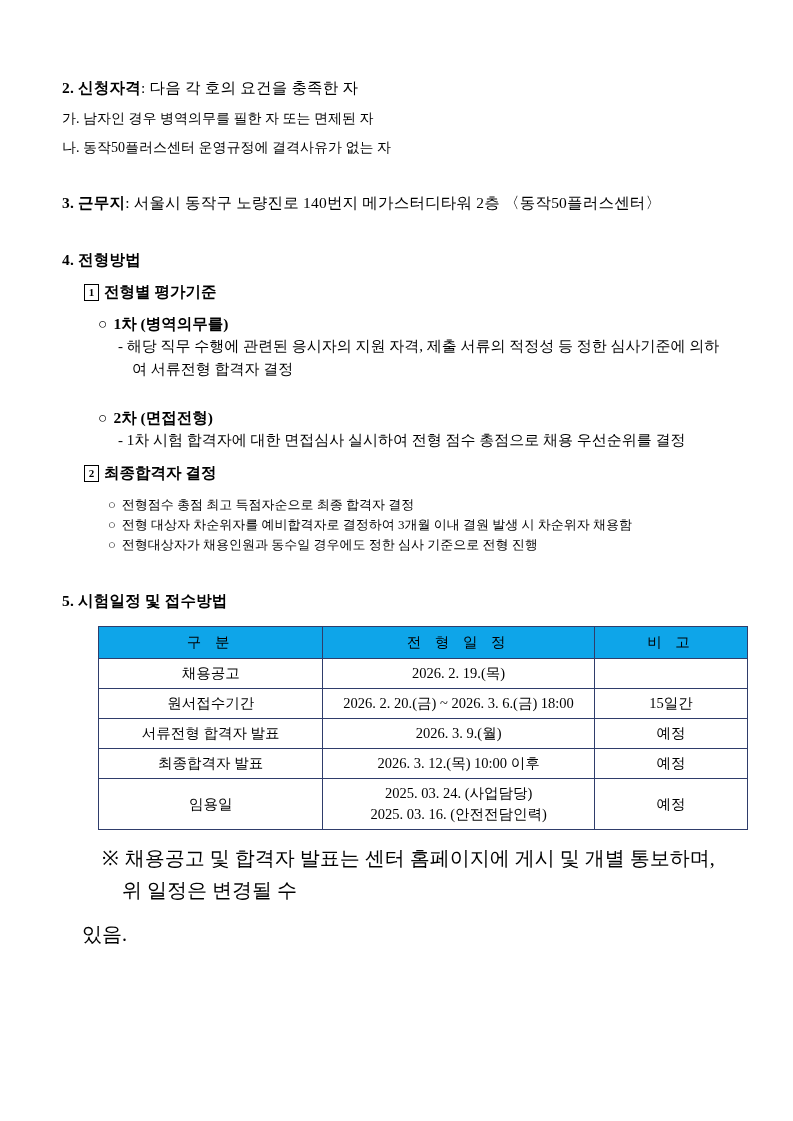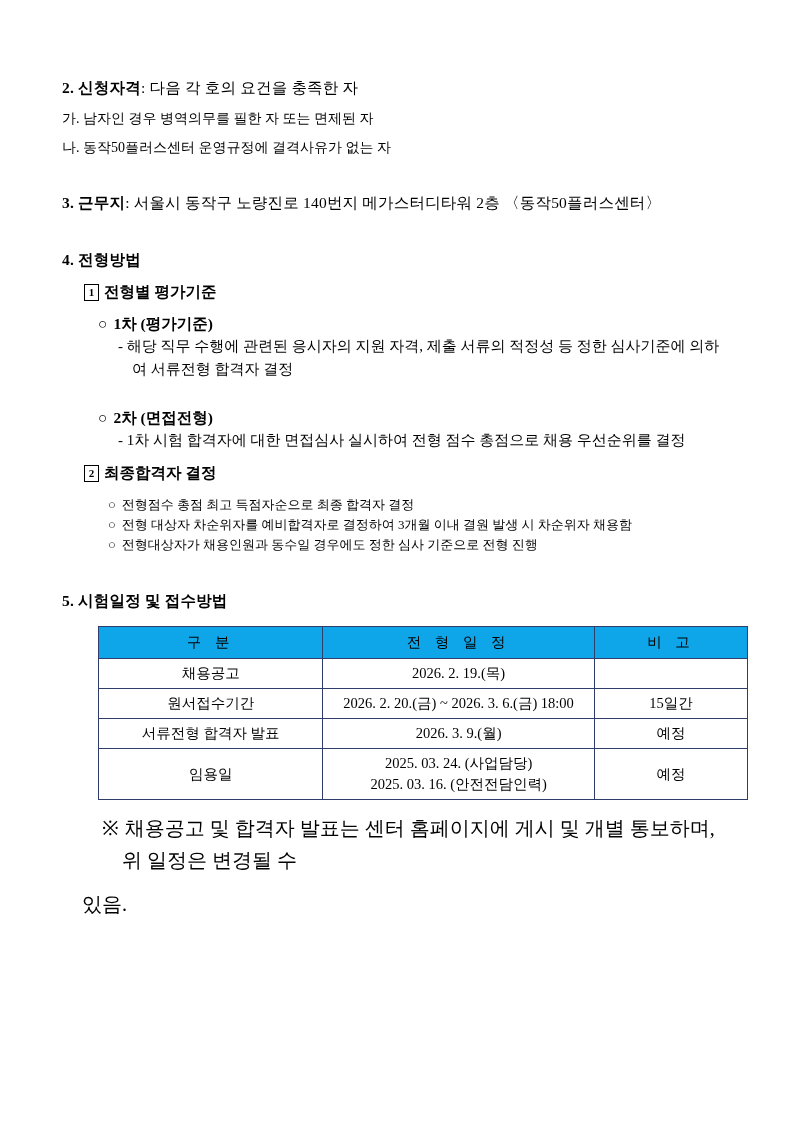--- a/index.html
+++ b/index.html
@@ -148,21 +148,21 @@
     <span>전형방법</span>
   </p>
   <div class="gap-s"></div>
 
   <p class="lvl-1 blk">
     <span class="boxnum">1</span><span>전형별 평가기준</span>
   </p>
   <div class="gap-s"></div>
 
   <p class="lvl-2 blk">
-    <span class="circ">○</span><span>1차 (평가기준)</span>
+    <span class="circ">○</span><span>1차 (병역의무를)</span>
   </p>
   <p class="lvl-3 blk">- 해당 직무 수행에 관련된 응시자의 지원 자격, 제출 서류의 적정성 등 정한 심사기준에 의하여 서류전형 합격자 결정</p>
 
   <div class="gap-m"></div>
 
   <p class="lvl-2 blk">
     <span class="circ">○</span><span>2차 (면접전형)</span>
   </p>
   <p class="lvl-3 blk">- 1차 시험 합격자에 대한 면접심사 실시하여 전형 점수 총점으로 채용 우선순위를 결정</p>
 
@@ -205,20 +205,25 @@
         <td class="c2"></td>
       </tr>
       <tr>
         <td class="c0">원서접수기간</td>
         <td class="c1">2026.   2. 20.(금) ~ 2026.   3.   6.(금) 18:00</td>
         <td class="c2">15일간</td>
       </tr>
       <tr>
         <td class="c0">서류전형 합격자 발표</td>
         <td class="c1">2026.   3.   9.(월)</td>
+        <td class="c2">예정</td>
+      </tr>
+      <tr>
+        <td class="c0">최종합격자 발표</td>
+        <td class="c1">2026.   3. 12.(목) 10:00 이후</td>
         <td class="c2">예정</td>
       </tr>
       <tr>
         <td class="c0">임용일</td>
         <td class="c1 two-line">
           <div>2025. 03. 24. (사업담당)</div>
           <div>2025. 03. 16. (안전전담인력)</div>
         </td>
         <td class="c2">예정</td>
       </tr>

